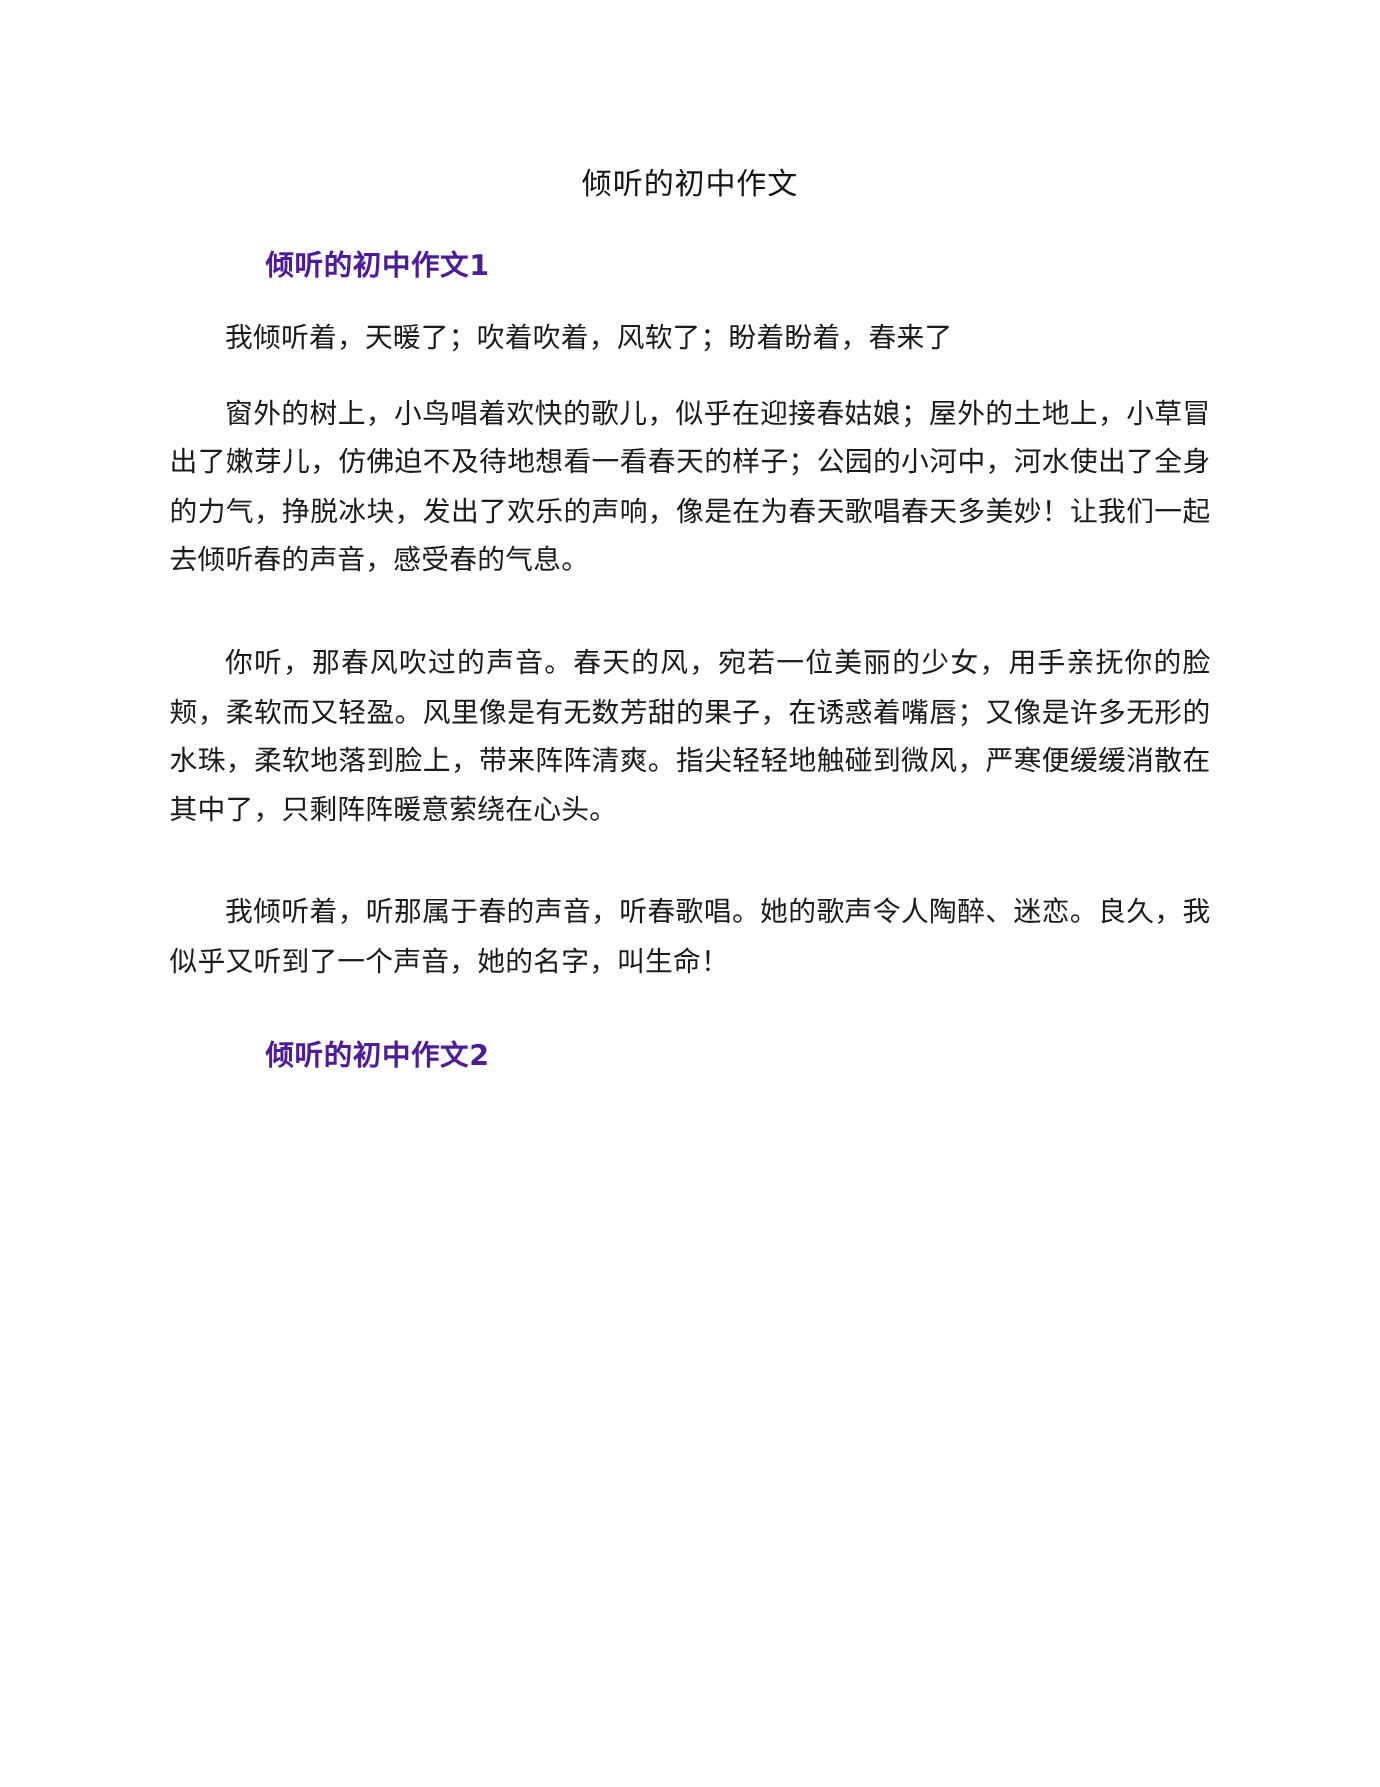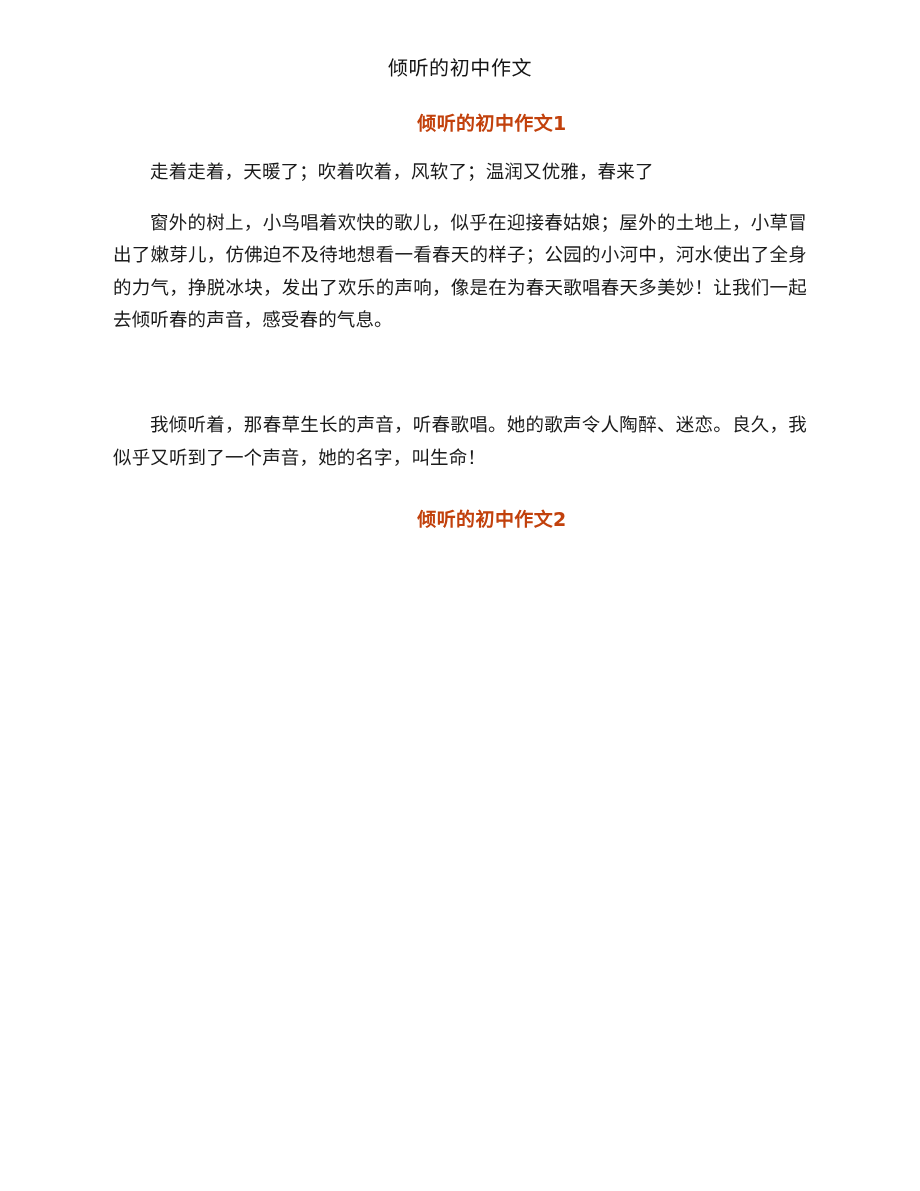--- a/index.html
+++ b/index.html
@@ -29,33 +29,32 @@
     left: 113px;
     top: 0;
     width: 694px;
   }
   .doc-title {
     text-align: center;
     font-size: 20px;
     font-weight: normal;
     line-height: 30px;
     margin: 0;
-    padding-top: 53px;
+    padding-top: 107px;
     letter-spacing: 0.6px;
     color: #141414;
   }
   .section-heading {
     font-size: 19px;
     font-weight: bold;
     line-height: 30px;
     margin: 0;
     padding-left: 64px;
     letter-spacing: 0.4px;
-    color: #c2410c;
-    text-align: center;
+    color: #4c1d95;
   }
   .heading-1-spacer { height: 25px; }
   .heading-2-spacer { height: 30px; }
   .para-gap { height: 18px; }
   p.body-text {
     margin: 0;
     font-size: 18.5px;
     line-height: 32.6px;
     text-align: justify;
     text-justify: inter-ideograph;
@@ -75,38 +74,39 @@
   <div class="content">
 
     <h1 class="doc-title">倾听的初中作文</h1>
 
     <div class="heading-1-spacer"></div>
 
     <h2 class="section-heading">倾听的初中作文1</h2>
 
     <div class="para-gap"></div>
 
-    <p class="body-text first-line">走着走着，天暖了；吹着吹着，风软了；温润又优雅，春来了</p>
+    <p class="body-text first-line">我倾听着，天暖了；吹着吹着，风软了；盼着盼着，春来了</p>
 
     <div class="para-gap"></div>
 
     <p class="body-text">窗外的树上，小鸟唱着欢快的歌儿，似乎在迎接春姑娘；屋外的土地上，小草冒出了嫩芽儿，仿佛迫不及待地想看一看春天的样子；公园的小河中，河水使出了全身的力气，挣脱冰块，发出了欢乐的声响，像是在为春天歌唱春天多美妙！让我们一起去倾听春的声音，感受春的气息。</p>
 
     <div class="para-gap"></div>
 
 
     <div class="para-gap"></div>
 
+    <p class="body-text">你听，那春风吹过的声音。春天的风，宛若一位美丽的少女，用手亲抚你的脸颊，柔软而又轻盈。风里像是有无数芳甜的果子，在诱惑着嘴唇；又像是许多无形的水珠，柔软地落到脸上，带来阵阵清爽。指尖轻轻地触碰到微风，严寒便缓缓消散在其中了，只剩阵阵暖意萦绕在心头。</p>
 
     <div class="para-gap"></div>
 
 
     <div class="para-gap"></div>
 
-    <p class="body-text">我倾听着，那春草生长的声音，听春歌唱。她的歌声令人陶醉、迷恋。良久，我似乎又听到了一个声音，她的名字，叫生命！</p>
+    <p class="body-text">我倾听着，听那属于春的声音，听春歌唱。她的歌声令人陶醉、迷恋。良久，我似乎又听到了一个声音，她的名字，叫生命！</p>
 
     <div class="heading-2-spacer"></div>
 
     <h2 class="section-heading">倾听的初中作文2</h2>
 
     <div class="para-gap"></div>
 
 
   </div>
 </div>

